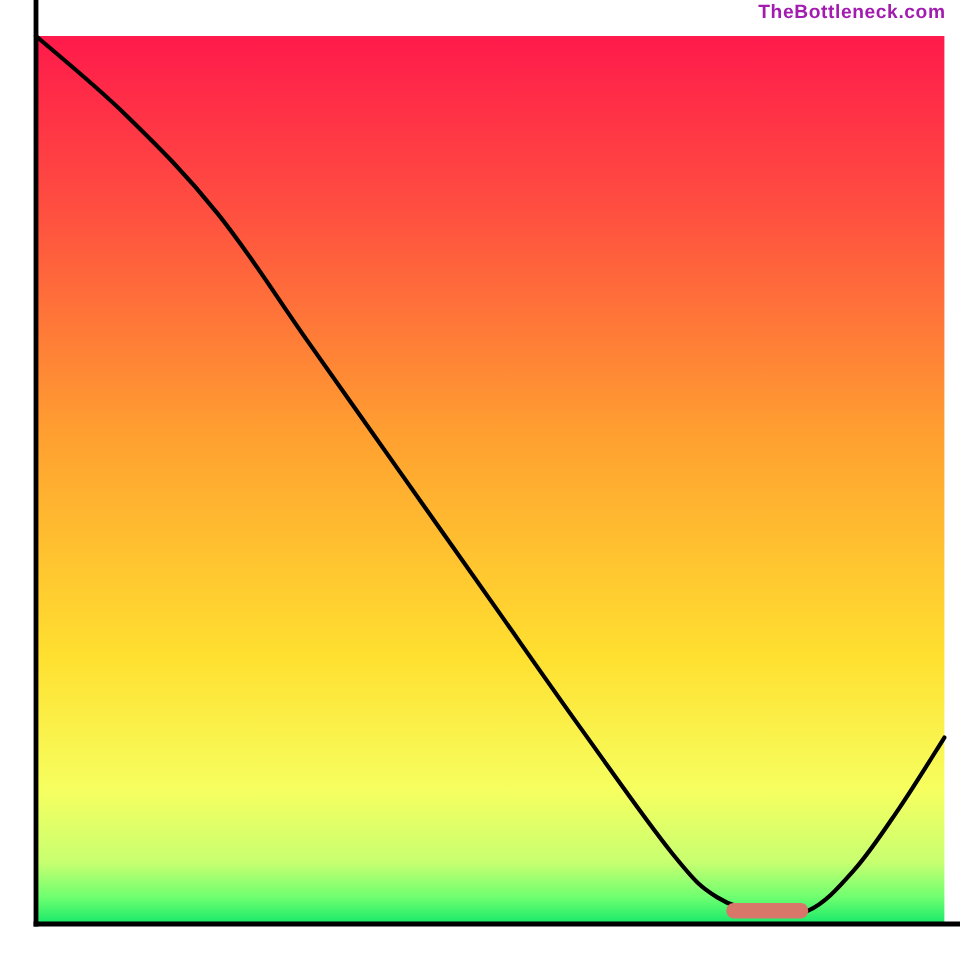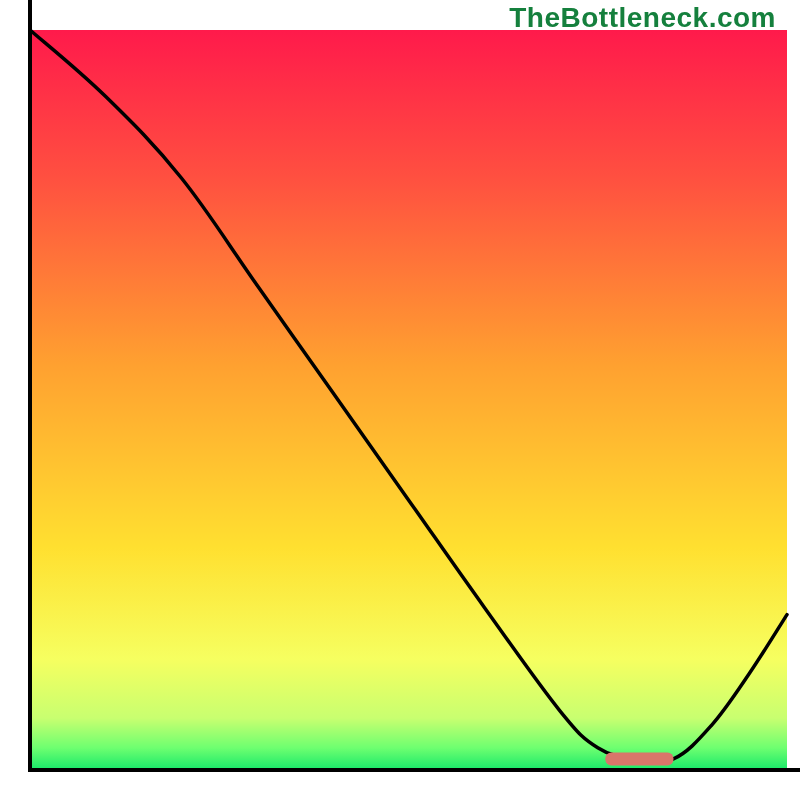--- a/index.html
+++ b/index.html
@@ -12,24 +12,24 @@
     font-family: Arial, Helvetica, sans-serif;
   }
   .stage {
     position: relative;
     width: 800px;
     height: 800px;
   }
   .watermark {
     position: absolute;
     top: 2px;
-    right: 24px;
-    font-size: 28px;
+    right: 12px;
+    font-size: 16px;
     font-weight: bold;
-    color: #15803d;
+    color: #a21caf;
     letter-spacing: 0.5px;
     z-index: 10;
   }
   svg.chart {
     position: absolute;
     left: 0;
     top: 0;
   }
 </style>
 </head>

